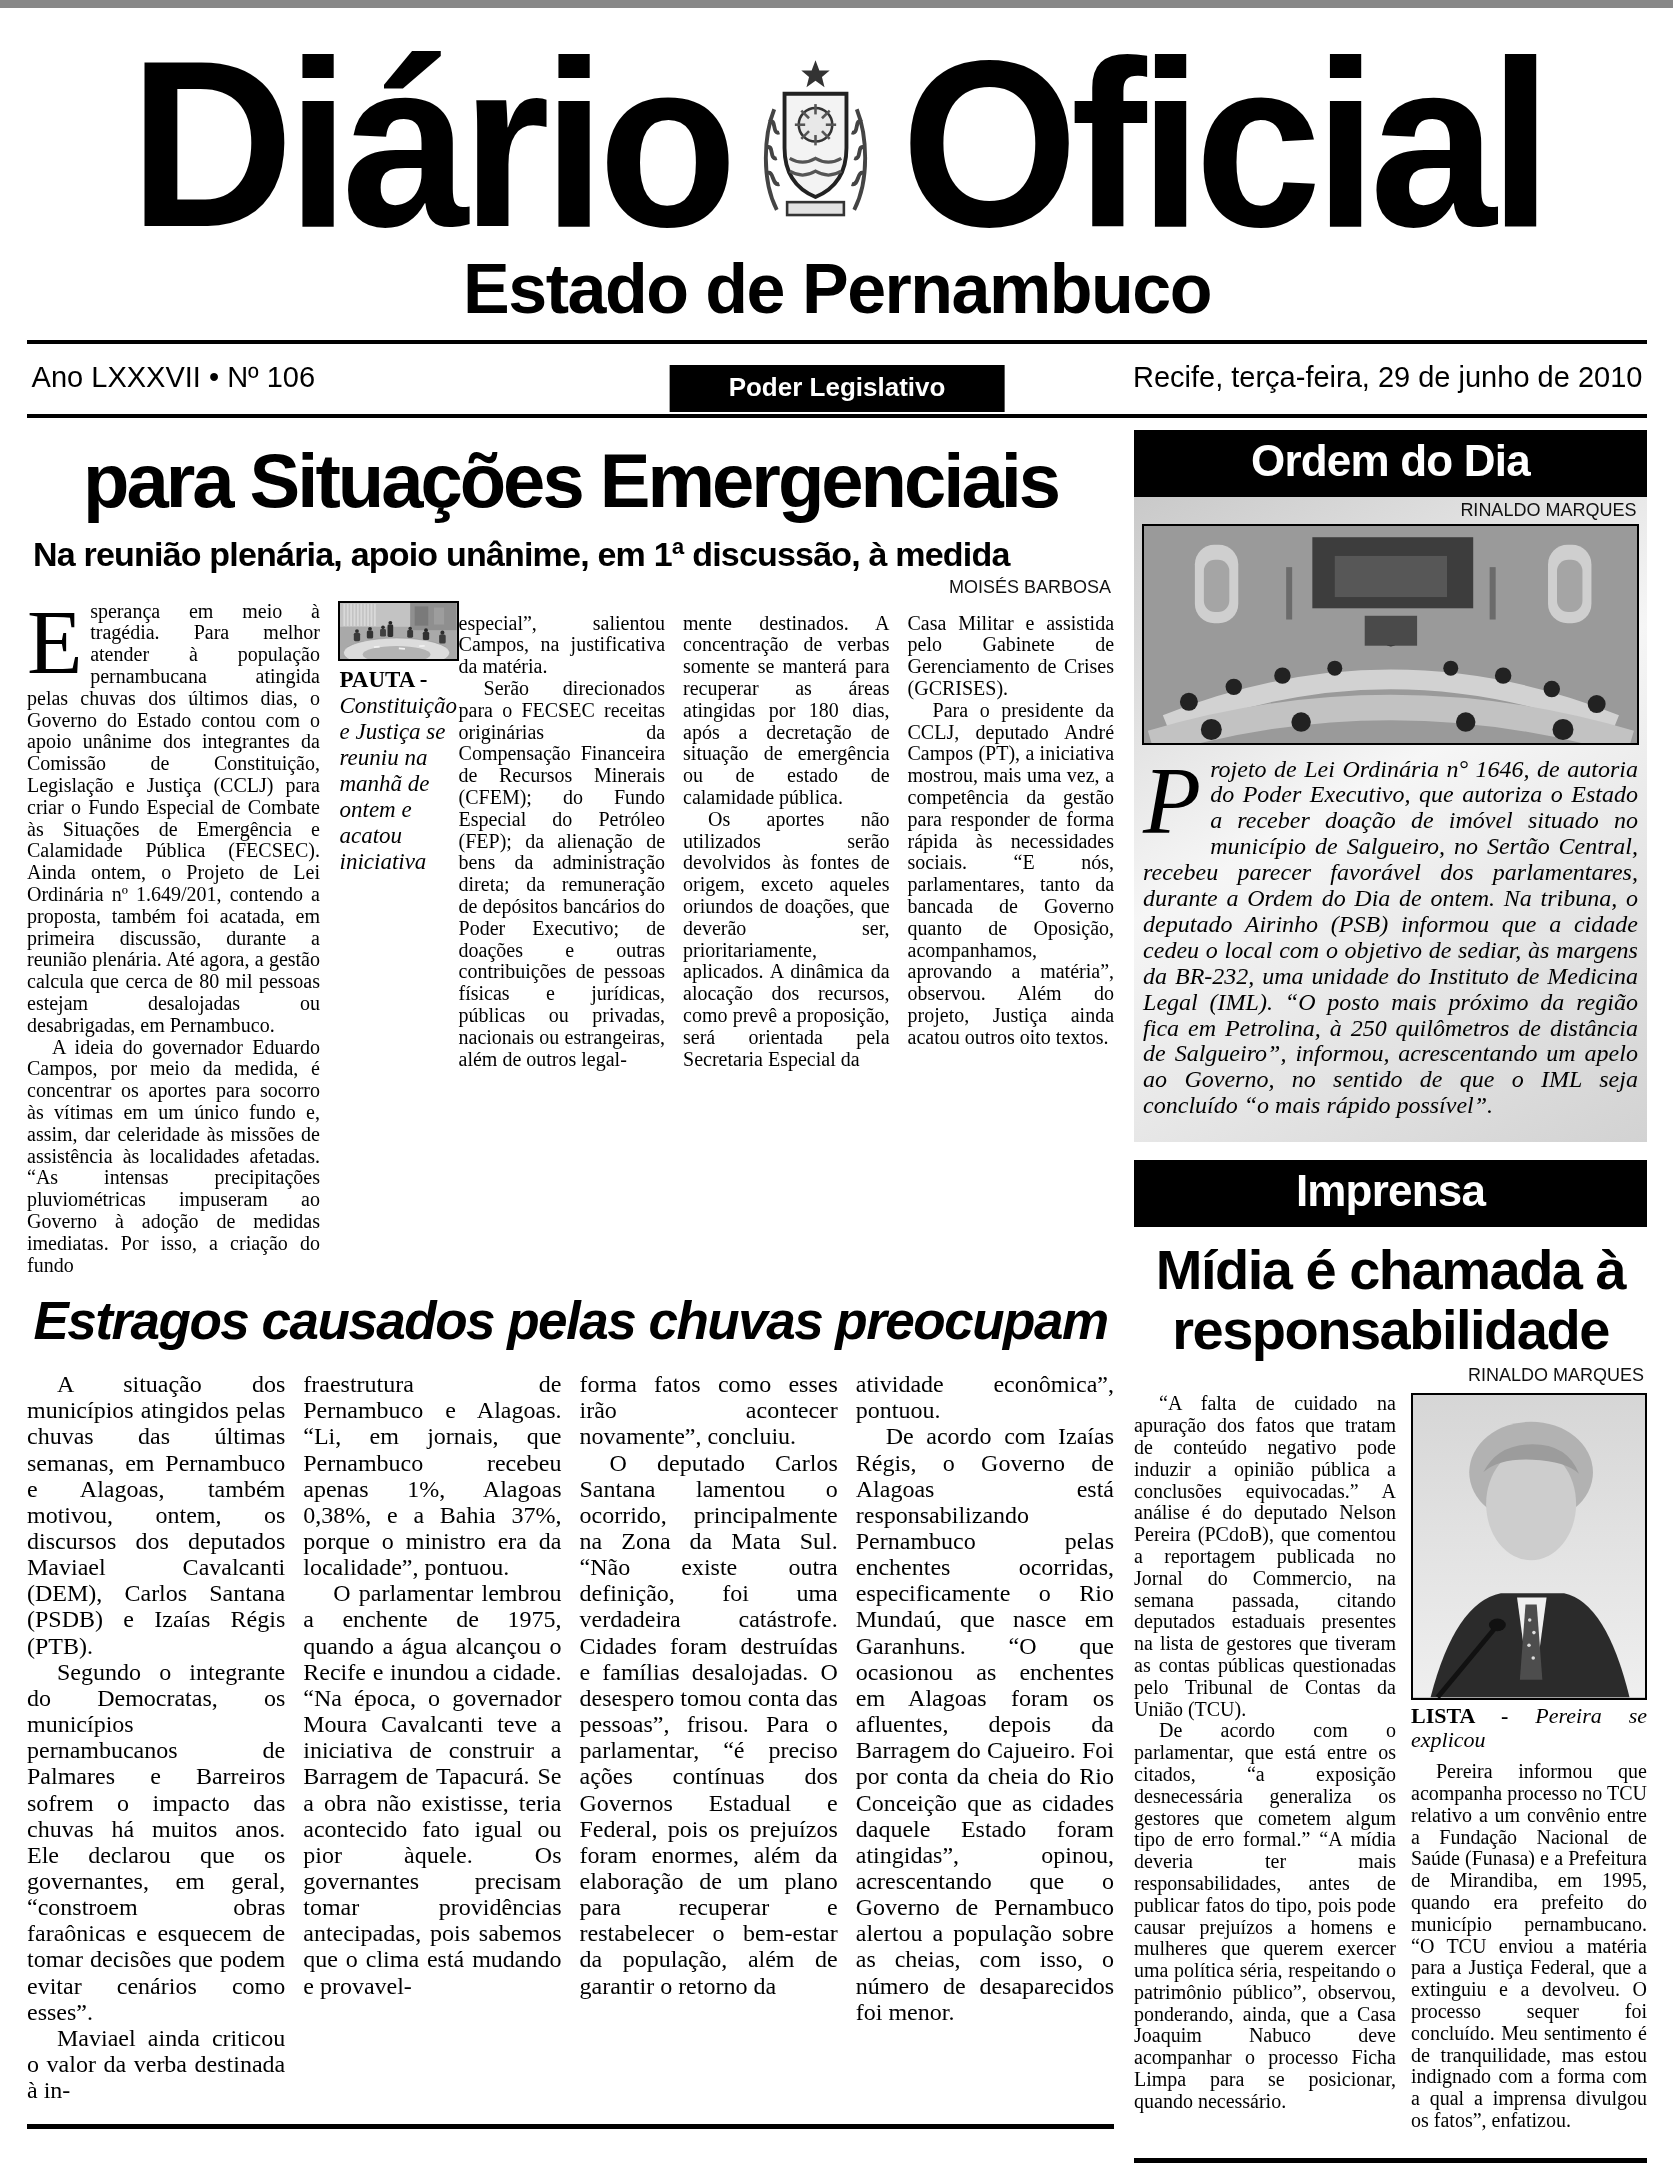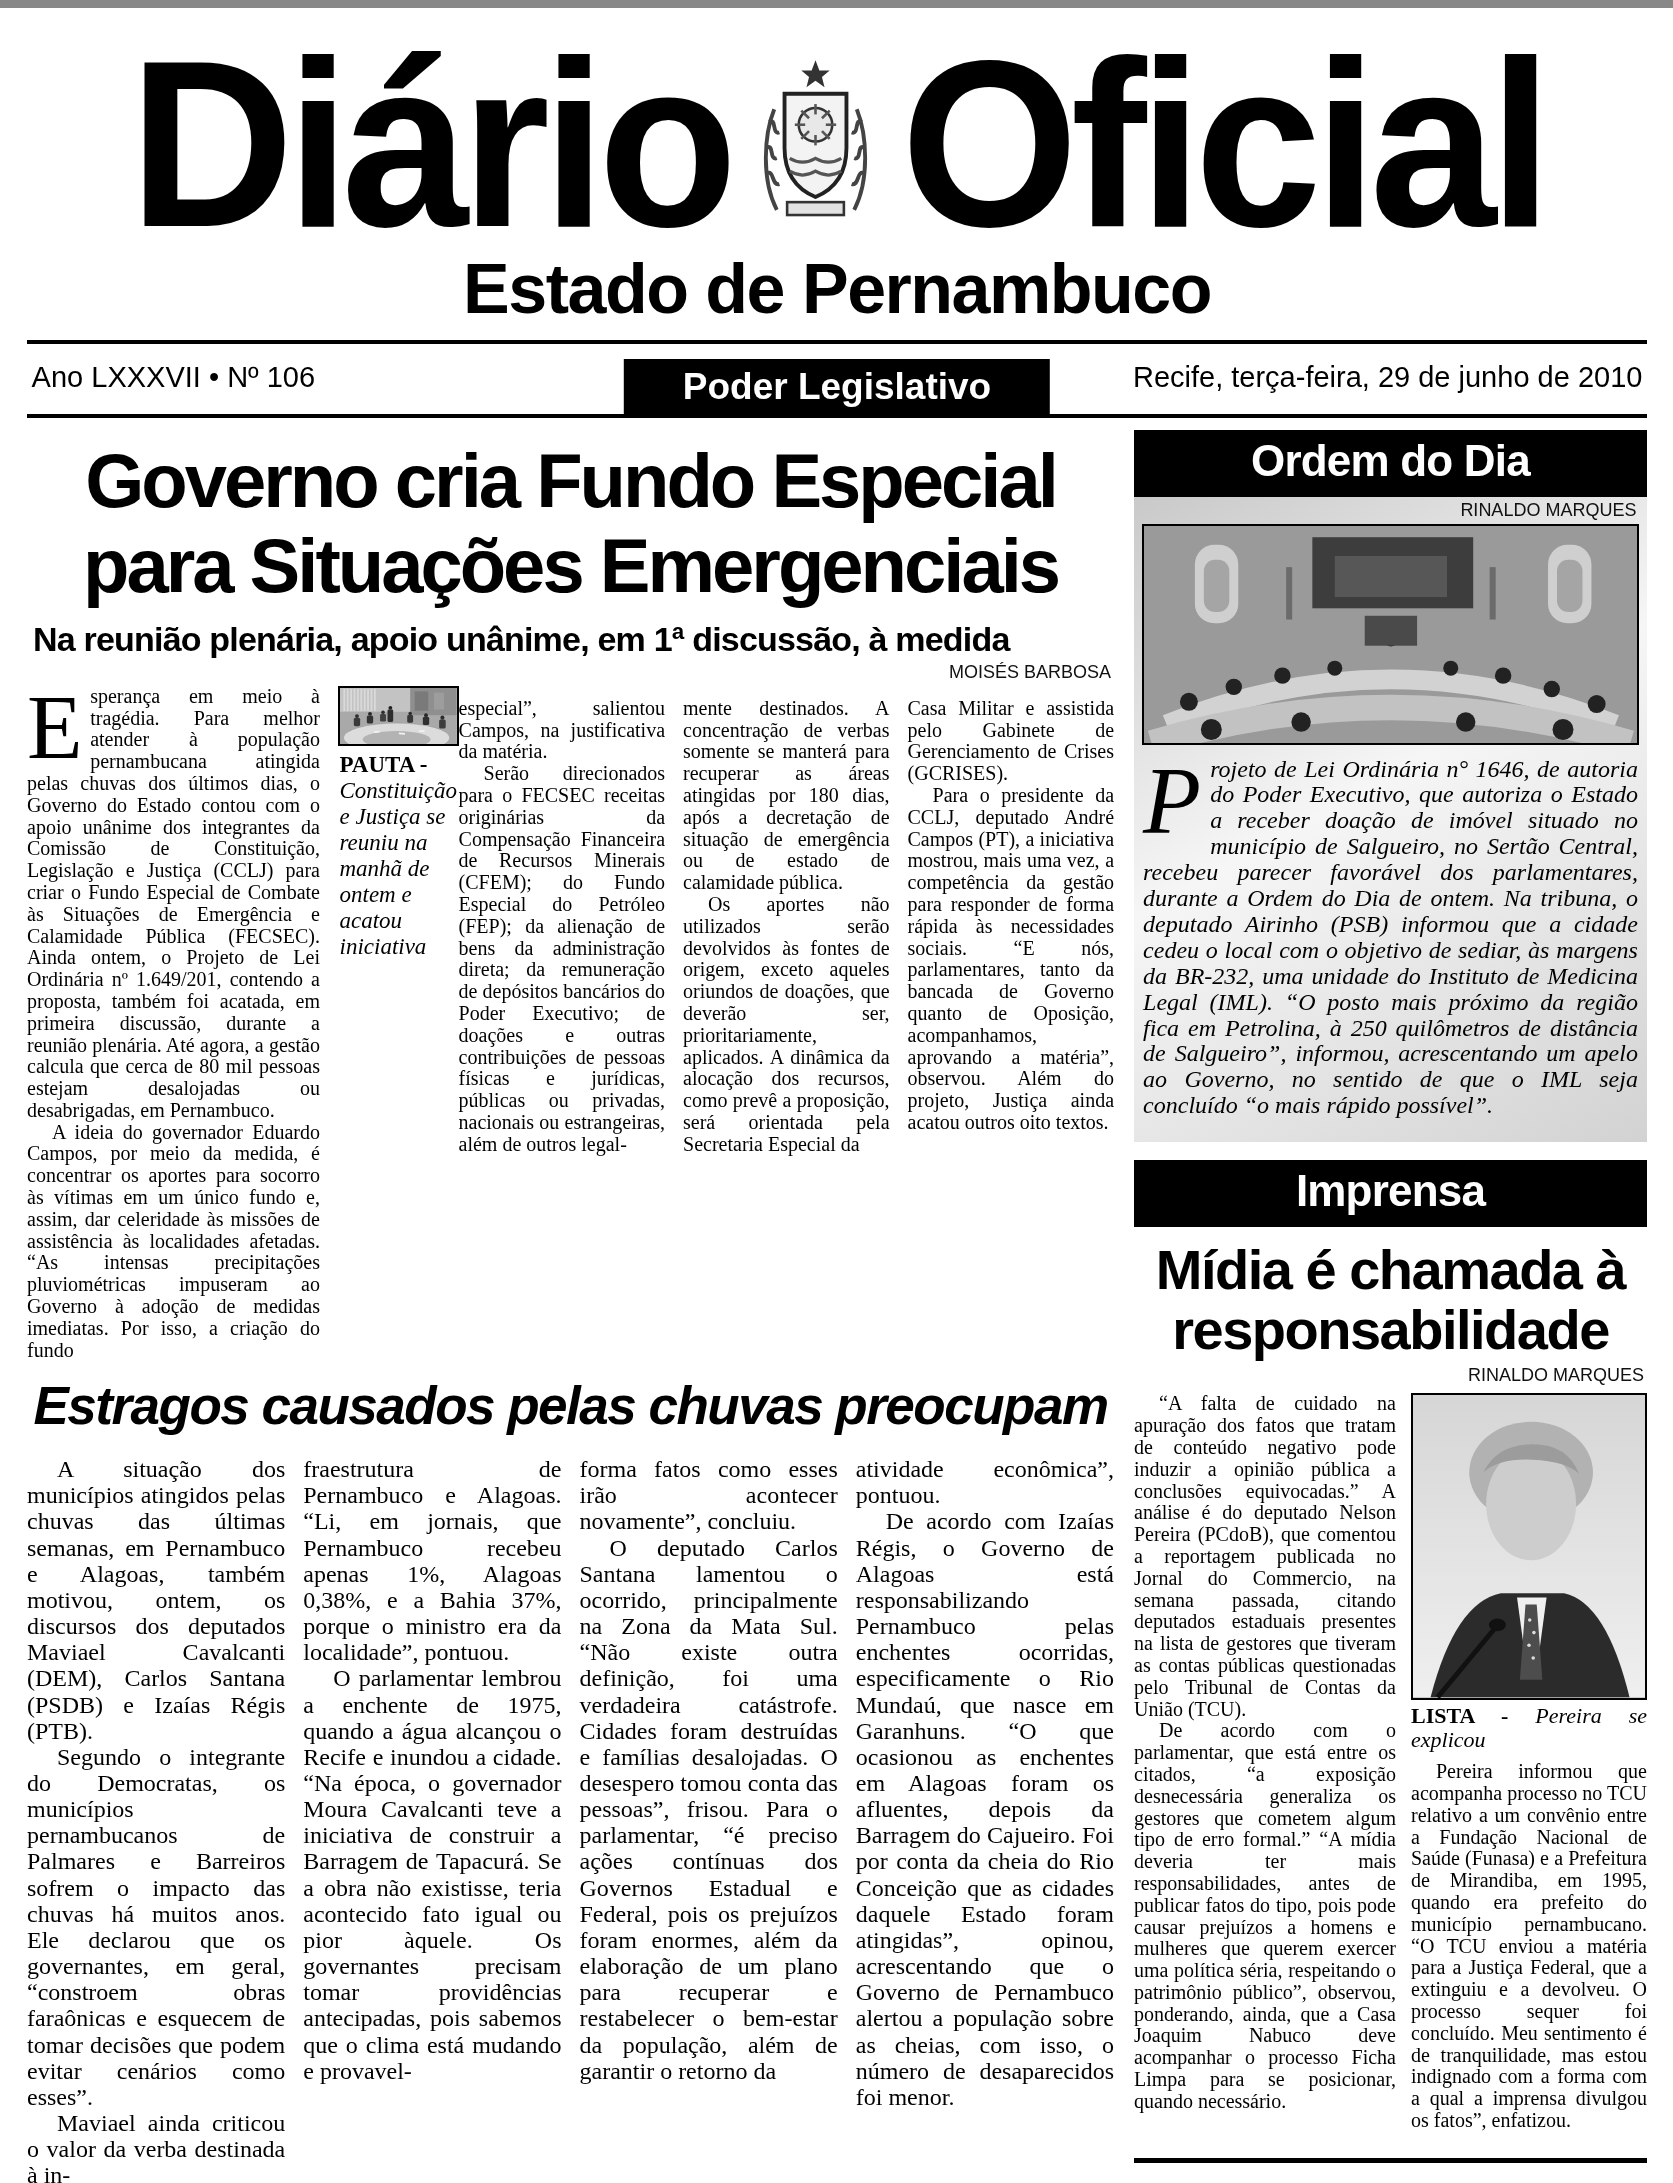--- a/index.html
+++ b/index.html
@@ -23,22 +23,22 @@
     letter-spacing:-1.5px; margin-top:-4.6px;
   }
   .rule{border-top:4.6px solid #000; margin-top:10.6px;}
   .rule.second{margin-top:7.6px;}
   
   .infobar{
     position:relative; display:flex; align-items:center; justify-content:space-between;
     font-family:"Liberation Sans", sans-serif; font-size:29px; padding:9px 4.6px 4.6px 4.6px; height:49px;
   }
   .badge{
-    position:absolute; left:50%; top:15px; transform:translateX(-50%);
-    background:#000; color:#fff; font-weight:bold; font-size:37px;
+    position:absolute; left:50%; top:21px; transform:translateX(-50%);
+    background:#000; color:#fff; font-weight:bold; font-size:26px;
     padding:7.6px 59px 9px 59px; letter-spacing:0;
   }
   
   .content{display:flex; gap:20px; margin-top:12px;}
   .main-col{flex:0 0 1087px; width:1087px;}
   .sidebar{flex:1; min-width:0;}
   
   .headline{
     font-family:"Liberation Sans", sans-serif; font-weight:bold; font-size:76px;
     line-height:1.12; letter-spacing:-3px; text-align:center; margin:7.6px 0 12px 0;
@@ -140,21 +140,20 @@
     <span class="badge">Poder Legislativo</span>
     <span class="dateline">Recife, terça-feira, 29 de junho de 2010</span>
   </div>
 
   <div class="rule second"></div>
 
   <div class="content">
 
     <div class="main-col">
       <h1 class="headline">
-        <span class="hl">Governo cria Fundo Especial</span>
         <span class="hl">para Situações Emergenciais</span>
       </h1>
       <div class="subhead">Na reunião plenária, apoio unânime, em 1ª discussão, à medida</div>
       <div class="photo-credit">MOISÉS BARBOSA</div>
 
       <div class="story-body">
         <div class="intro-col body-text">
           <p><span class="dropcap">E</span><span>sperança em meio à tragédia. Para melhor atender à população pernambucana atingida pelas chuvas dos últimos dias, o Governo do Estado contou com o apoio unânime dos integrantes da Comissão de Constituição, Legislação e Justiça (CCLJ) para criar o Fundo Especial de Combate às Situações de Emergência e Calamidade Pública (FECSEC). Ainda ontem, o Projeto de Lei Ordinária nº 1.649/201, contendo a proposta, também foi acatada, em primeira discussão, durante a reunião plenária. Até agora, a gestão calcula que cerca de 80 mil pessoas estejam desalojadas ou desabrigadas, em Pernambuco.</span></p>
           <p class="ind">A ideia do governador Eduardo Campos, por meio da medida, é concentrar os aportes para socorro às vítimas em um único fundo e, assim, dar celeridade às missões de assistência às localidades afetadas. “As intensas precipitações pluviométricas impuseram ao Governo à adoção de medidas imediatas. Por isso, a criação do fundo</p>
         </div>

